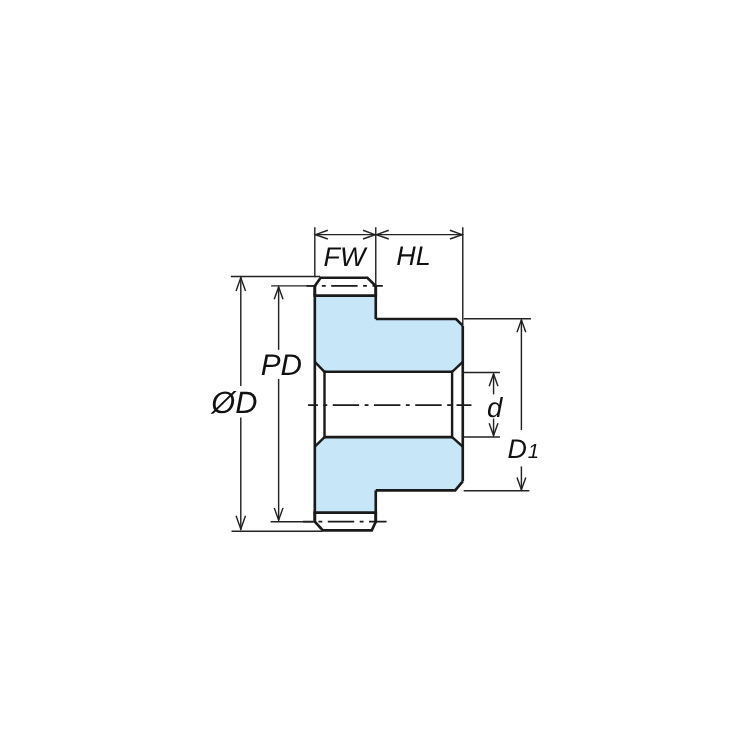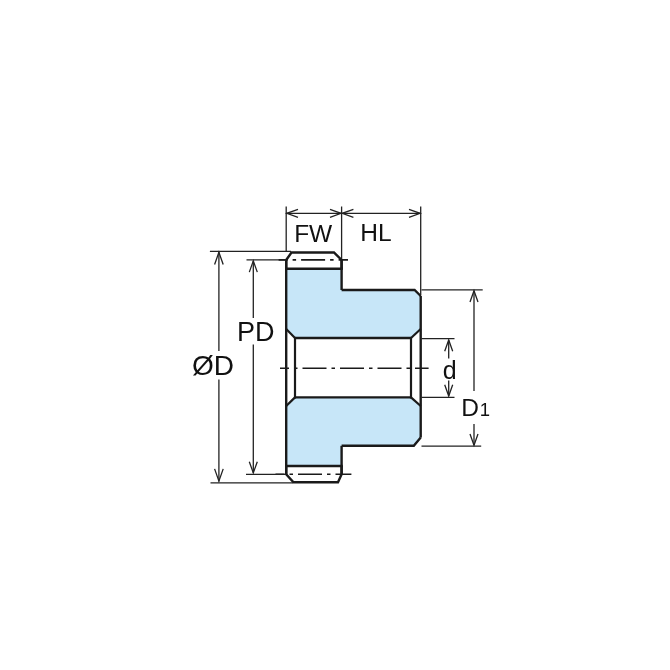--- a/index.html
+++ b/index.html
@@ -1,16 +1,16 @@
 <!DOCTYPE html>
 <html><head>
 <meta charset="utf-8">
 <style>
   html,body{margin:0;padding:0;background:#ffffff;}
-  .wrap{width:670px;height:670px;position:relative;background:#ffffff;}
+  .wrap{width:670px;height:670px;position:relative;background:#ffffff;font-style:italic;}
   svg text{font-family:"Liberation Sans",sans-serif;fill:#111;}
 </style>
 </head>
 <body>
 <div class="wrap">
 <svg width="670" height="670" viewBox="0 0 670 670" xmlns="http://www.w3.org/2000/svg">
 
   <rect x="0" y="0" width="670" height="670" fill="#ffffff"></rect>
 
   <path d="M286.2,268.7 L341.6,268.7 L341.6,290 L414.6,290 L420.7,296 L420.7,329 L411,338 L295,338 L286.2,329 Z" fill="#c7e6f8" stroke="none"></path>

